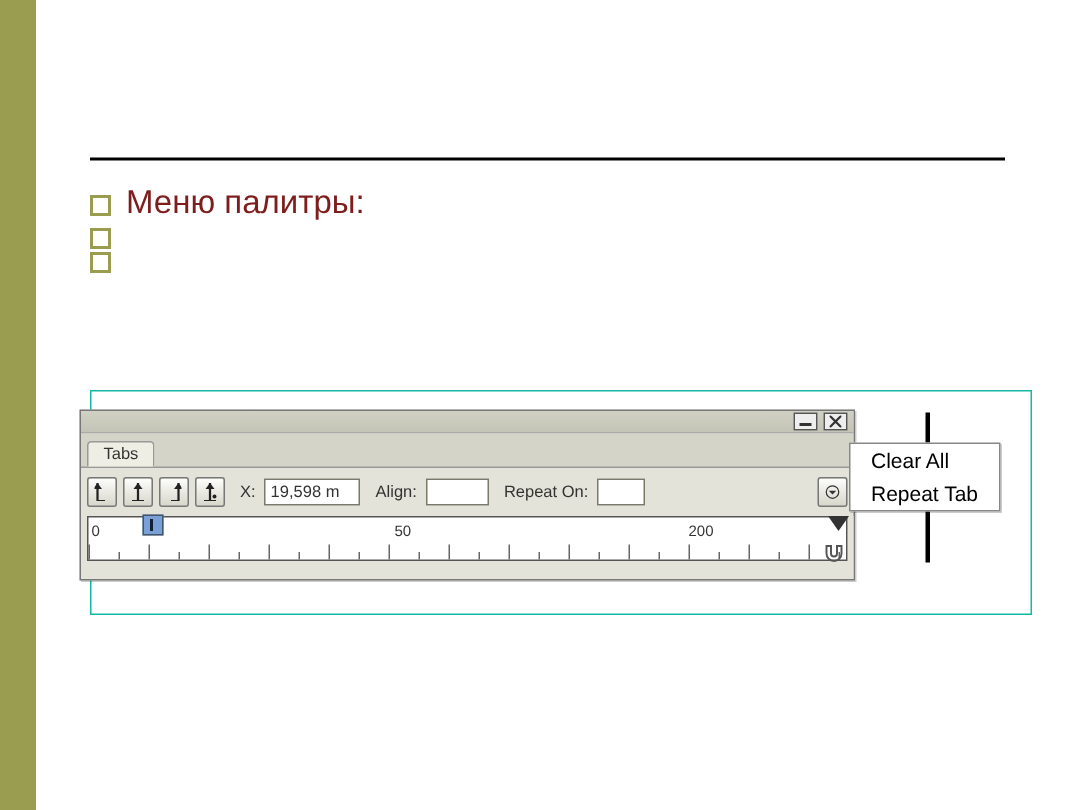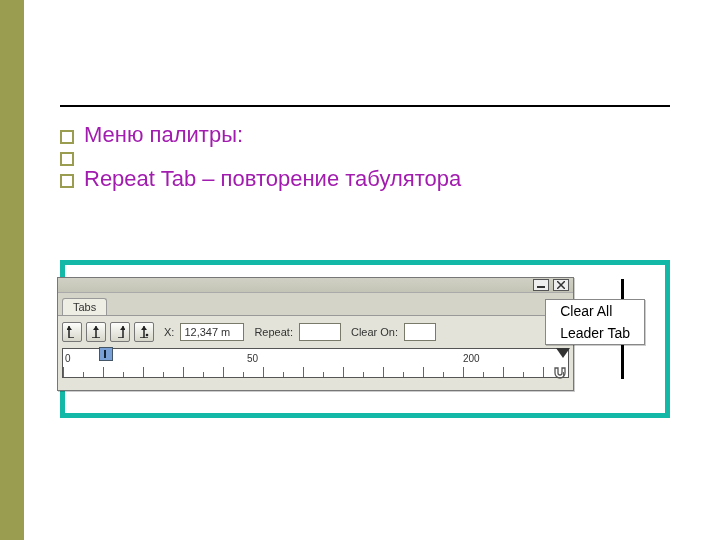--- a/index.html
+++ b/index.html
@@ -33,42 +33,43 @@
   .content {
     position: absolute;
     left: 60px;
     top: 120px;
     right: 40px;
   }
   .bullet-row {
     display: flex;
     align-items: baseline;
     font-size: 22px;
-    color: #a21caf;
+    color: #7f1d1d;
     margin: 2px 0;
   }
   .bullet {
     width: 14px; height: 14px;
     border: 2px solid #9a9c4f;
     margin-right: 10px;
     flex-shrink: 0;
     position: relative;
     top: 2px;
     box-sizing: border-box;
   }
   .figure-wrap {
     position: absolute;
     left: 60px;
     top: 260px;
   }
   .fig-outer {
     position: relative;
     width: 600px;
     height: 148px;
-    border: 5px solid #14b8a6;
+    border: 1px solid #14b8a6;
+    padding-left: 26px;
   }
   
   .palette {
     position: absolute;
     left: -8px;
     top: 12px;
     width: 515px;
     background: #e3e3d9;
     border: 1px solid #777;
     box-shadow: 1px 1px 0 rgba(0,0,0,.2);
@@ -235,21 +236,20 @@
   <div class="content">
     <div class="bullet-row">
       <span class="bullet"></span>
       <span>Меню палитры:</span>
     </div>
     <div class="bullet-row">
       <span class="bullet"></span>
     </div>
     <div class="bullet-row">
       <span class="bullet"></span>
-      <span>Repeat Tab – повторение табулятора</span>
     </div>
   </div>
 
   <div class="figure-wrap">
     <div class="fig-outer">
 
       <div class="palette">
         <div class="titlebar">
           <div class="title-btn min"></div>
           <div class="title-btn close">
@@ -285,47 +285,47 @@
           <div class="tab-arrow-btn">
             <svg viewBox="0 0 10 12">
                 <path d="M5 0 L5 12 M1 12 L9 12" stroke="#222" stroke-width="1.5" fill="none"></path>
                 <circle cx="8" cy="9" r="1.3" fill="#222"></circle>
                 <path d="M5 0 L8 4 L2 4 Z" fill="#222"></path>
               </svg>
           </div>
 
           <span class="field-lbl">X:</span>
           <div class="field-input x-val">
-            <span>12,347 m</span>
-          </div>
-
-          <span class="field-lbl">Repeat:</span>
+            <span>19,598 m</span>
+          </div>
+
+          <span class="field-lbl">Align:</span>
           <div class="field-input leader-val">
             <span></span>
           </div>
 
-          <span class="field-lbl">Clear On:</span>
+          <span class="field-lbl">Repeat On:</span>
           <div class="field-input align-val">
             <span></span>
           </div>
 
           <div class="flyout-btn">
             <svg viewBox="0 0 12 12" width="10" height="10">
               <circle cx="6" cy="6" r="5" fill="none" stroke="#333" stroke-width="1"></circle>
               <path d="M3 5 L6 8 L9 5 Z" fill="#333"></path>
             </svg>
           </div>
         </div>
 
         <div class="ruler-row">
           <div class="ruler">
             <div class="tab-marker"></div>
             <div class="end-marker"></div>
             <span class="tick-label" style="left:2px">0</span>
-            <span class="tick-label" style="left:184px">50</span>
+            <span class="tick-label" style="left:204px">50</span>
             <span class="tick-label" style="left:400px">200</span>
           <div class="tick major" style="left: 0px;"></div>
               <div class="tick minor" style="left: 20px;"></div>
               <div class="tick major" style="left: 40px;"></div>
               <div class="tick minor" style="left: 60px;"></div>
               <div class="tick major" style="left: 80px;"></div>
               <div class="tick minor" style="left: 100px;"></div>
               <div class="tick major" style="left: 120px;"></div>
               <div class="tick minor" style="left: 140px;"></div>
               <div class="tick major" style="left: 160px;"></div>
@@ -355,19 +355,19 @@
         </div>
       </div>
 
       <div class="crop-bar left"></div>
 
       <div class="flyout-menu">
         <div class="menu-item">
           <span>Clear All</span>
         </div>
         <div class="menu-item">
-          <span>Leader Tab</span>
+          <span>Repeat Tab</span>
         </div>
       </div>
 
     </div>
   </div>
 </div>
 
 </body></html>

